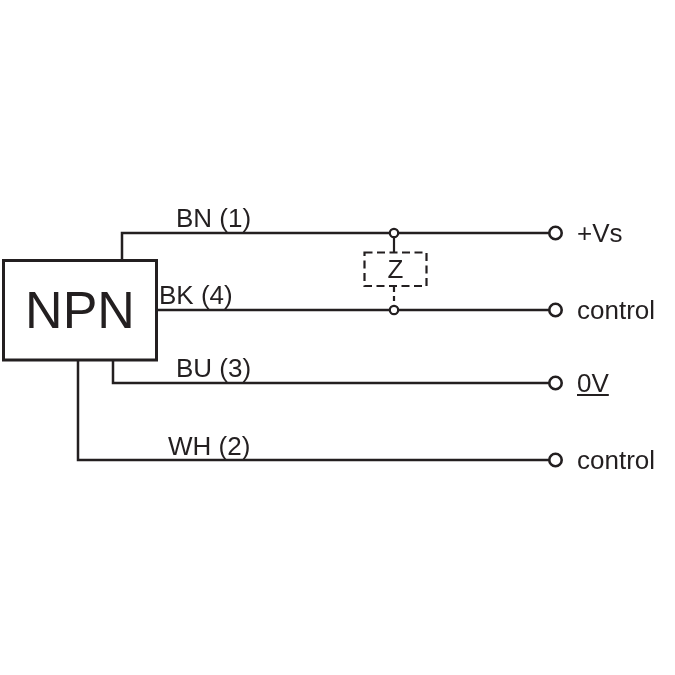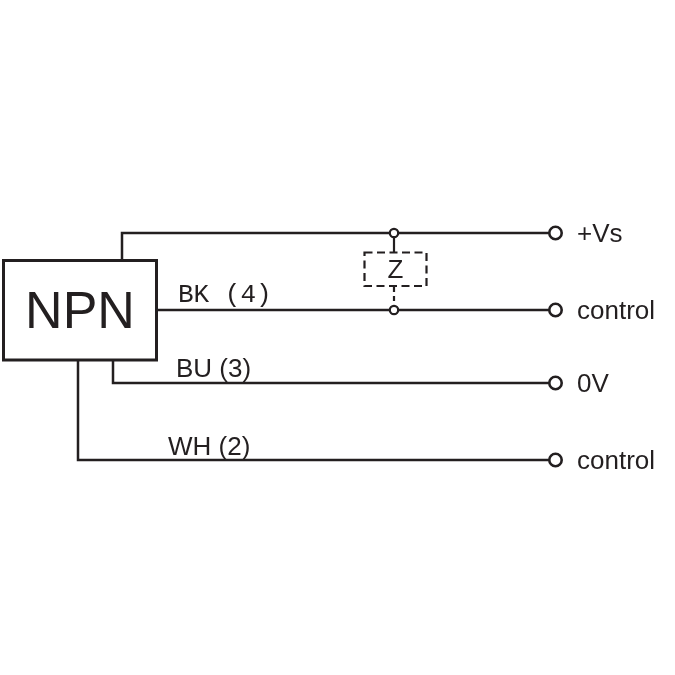--- a/index.html
+++ b/index.html
@@ -79,22 +79,23 @@
     <circle cx="555.5" cy="233" r="6.2" fill="#ffffff" stroke="#231f20" stroke-width="2.6"></circle>
     <circle cx="555.5" cy="310" r="6.2" fill="#ffffff" stroke="#231f20" stroke-width="2.6"></circle>
     <circle cx="555.5" cy="383" r="6.2" fill="#ffffff" stroke="#231f20" stroke-width="2.6"></circle>
     <circle cx="555.5" cy="460" r="6.2" fill="#ffffff" stroke="#231f20" stroke-width="2.6"></circle>
   </svg>
 
   <div class="device-label">NPN</div>
 
   <div class="load-label">Z</div>
 
-  <div class="lbl" style="left:178px; top:280px;font-family:Liberation Mono, monospace;">BK (4)</div>
+  <div class="lbl" style="left:176px; top:203px;">BN (1)</div>
+  <div class="lbl" style="left:159px; top:280px;">BK (4)</div>
   <div class="lbl" style="left:176px; top:353px;">BU (3)</div>
   <div class="lbl" style="left:168px; top:431px;">WH (2)</div>
 
   <div class="lbl" style="left:577px; top:218px;text-align:center;">+Vs</div>
   <div class="lbl" style="left:577px; top:295px;">control</div>
-  <div class="lbl" style="left:577px; top:368px;">0V</div>
+  <div class="lbl" style="left:577px; top:368px;text-decoration:underline;">0V</div>
   <div class="lbl" style="left:577px; top:445px;">control</div>
 
 </div>
 
 </body></html>

